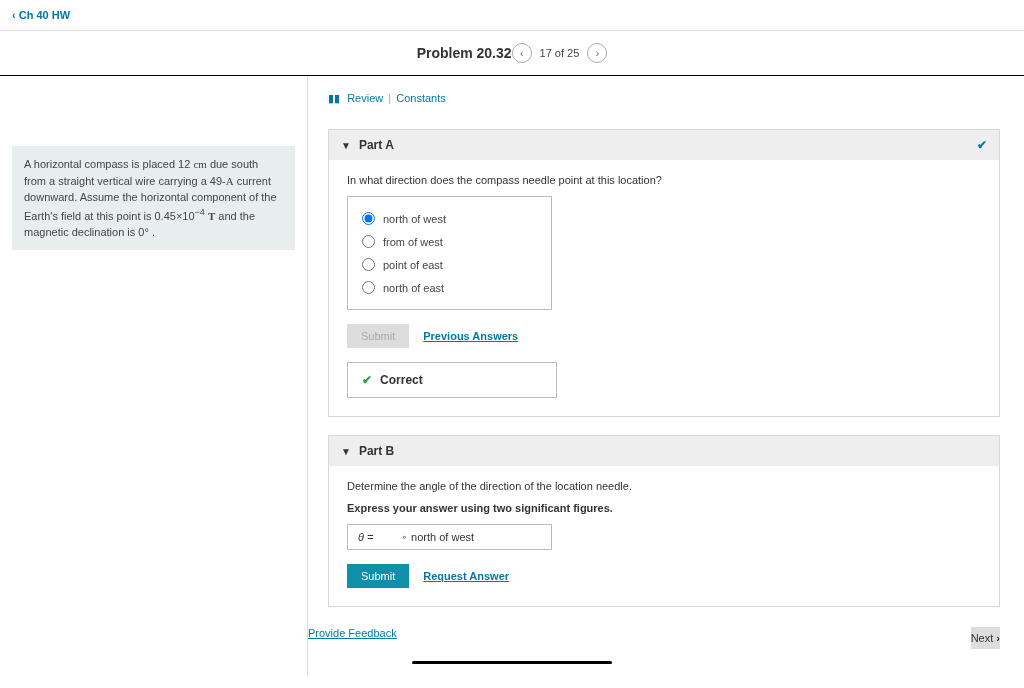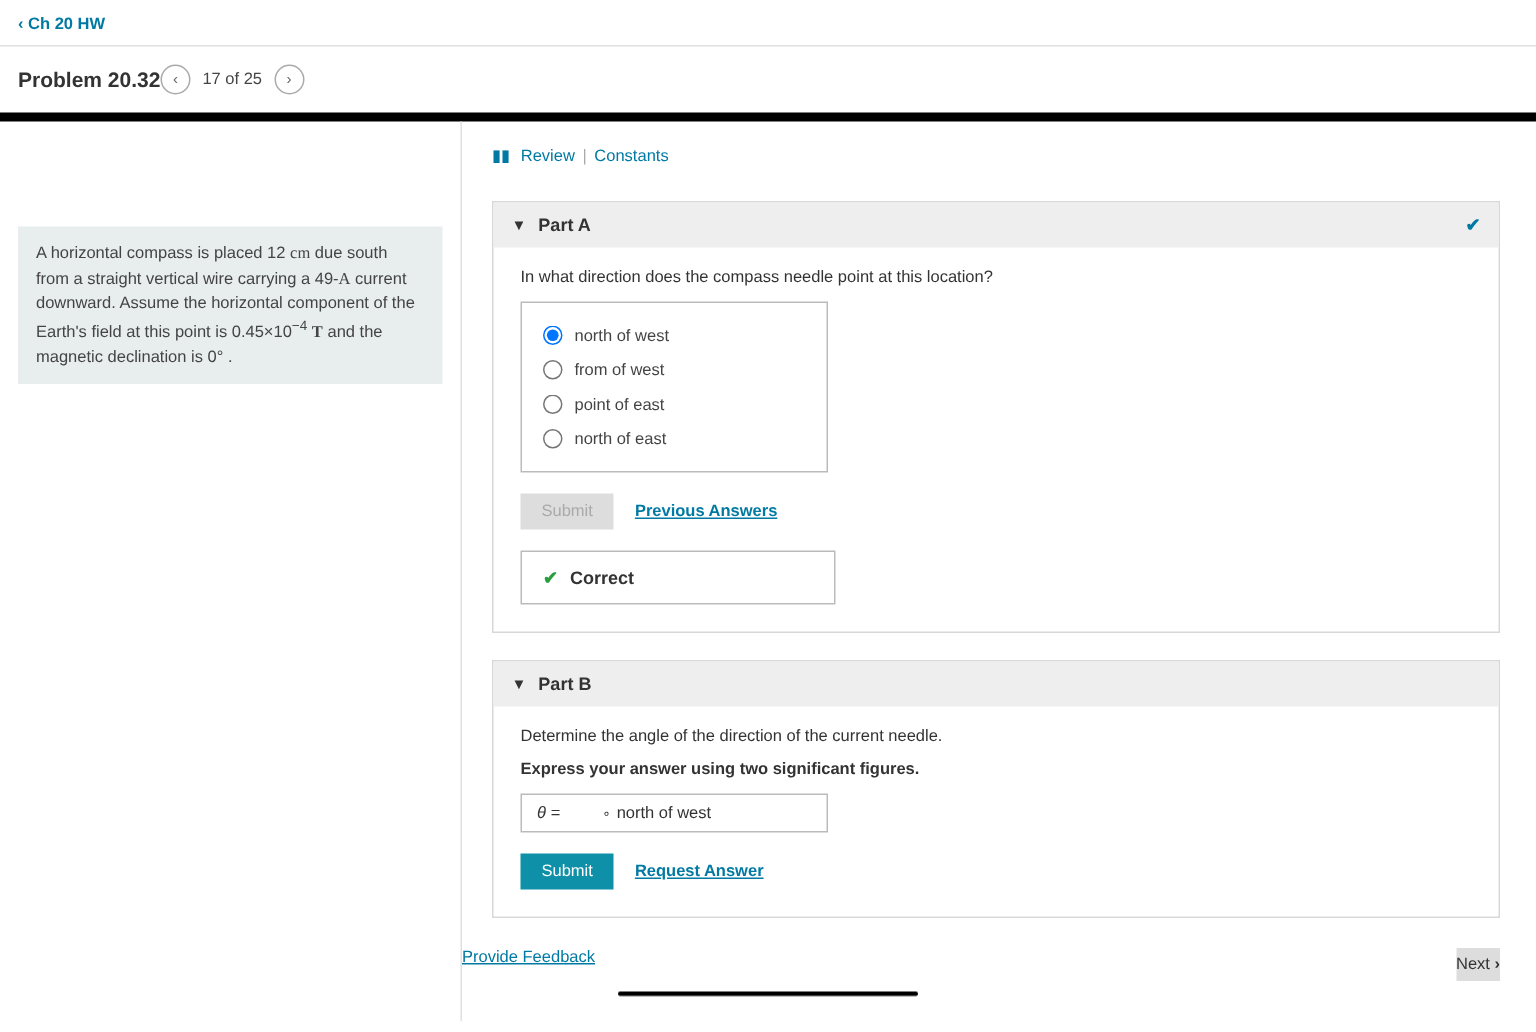--- a/index.html
+++ b/index.html
@@ -2,21 +2,21 @@
 <html><head>
   <meta charset="utf-8">
   <style>
     * { box-sizing: border-box; margin: 0; padding: 0; }
     body { font-family: Arial, sans-serif; font-size: 12px; color: #333; background: #fff; }
     
     .top-bar { border-bottom: 1px solid #e0e0e0; padding: 8px 12px; }
     .back-link { color: #0079a3; font-size: 11px; font-weight: bold; }
     .back-link::before { content: "‹ "; }
     
-    .header { display: flex; justify-content: flex-start; align-items: center; padding: 12px 12px; border-bottom: 6px solid #000000; }
+    .header { display: flex; justify-content: center; align-items: center; padding: 12px 12px; border-bottom: 1px solid #000000; }
     .problem-title { font-size: 14px; font-weight: bold; color: #333; }
     .nav-group { display: flex; align-items: center; gap: 8px; }
     .nav-btn { width: 20px; height: 20px; border-radius: 50%; border: 1px solid #aaa; background: #fff; display: flex; align-items: center; justify-content: center; cursor: pointer; font-size: 10px; color: #666; }
     .nav-counter { font-size: 11px; color: #444; }
     
     .container { display: flex; }
     .left-col { width: 307px; flex-shrink: 0; padding: 0; }
     .right-col { flex: 1; border-left: 1px solid #e0e0e0; padding: 16px 24px 24px 20px; min-height: 600px; position: relative; }
     
     .utility-links { text-align: left; margin-bottom: 24px; font-size: 11px; }
@@ -58,21 +58,21 @@
     .feedback-link { color: #0079a3; text-decoration: underline; font-size: 11px; cursor: pointer; margin-left: -20px; padding-left: 0; }
     .next-btn { background: #ddd; color: #333; padding: 5px 0; font-size: 11px; border: none; cursor: pointer; }
     .next-btn::after { content: " ›"; font-weight: bold; }
     
     .bottom-bar { position: fixed; bottom: 24px; left: 50%; transform: translateX(-50%); width: 200px; height: 3px; background: #000; border-radius: 2px; }
   </style>
 </head>
 <body>
 
 <div class="top-bar">
-  <span class="back-link">Ch 20 HW</span>
+  <span class="back-link">Ch 40 HW</span>
 </div>
 
 <div class="header">
   <div class="problem-title">Problem 20.32</div>
   <div class="nav-group">
     <button class="nav-btn">‹</button>
     <span class="nav-counter">17 of 25</span>
     <button class="nav-btn">›</button>
   </div>
 </div>
@@ -128,21 +128,21 @@
         </div>
       </div>
     </div>
 
     <div class="part">
       <div class="part-header">
         <span class="caret">▼</span>
         <span>Part B</span>
       </div>
       <div class="part-body">
-        <div class="qtext">Determine the angle of the direction of the current needle.</div>
+        <div class="qtext">Determine the angle of the direction of the location needle.</div>
         <div class="qbold">Express your answer using two significant figures.</div>
         <div class="answer-input-box">
           <span style="font-style:italic">θ =</span>
           <input class="answer-field" type="text" style="">
           <span class="small-sup">∘</span>
           <span>north of west</span>
         </div>
         <div class="btn-row">
           <button class="btn btn-submit">Submit</button>
           <span class="link-action">Request Answer</span>

